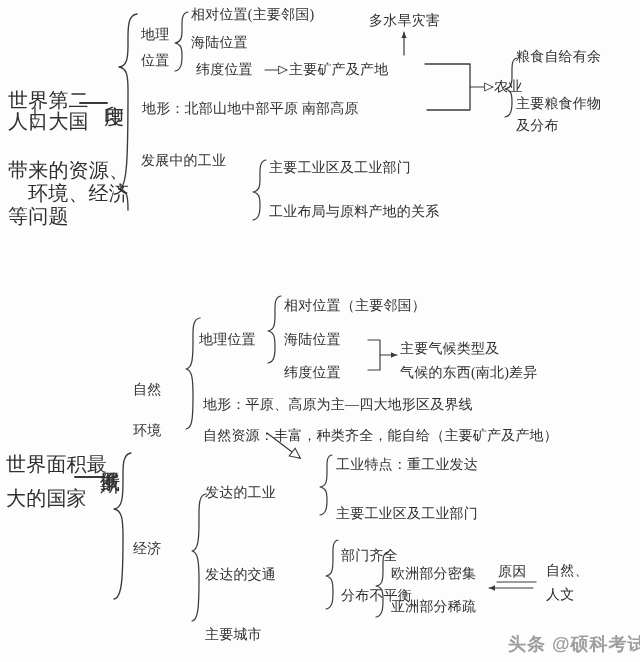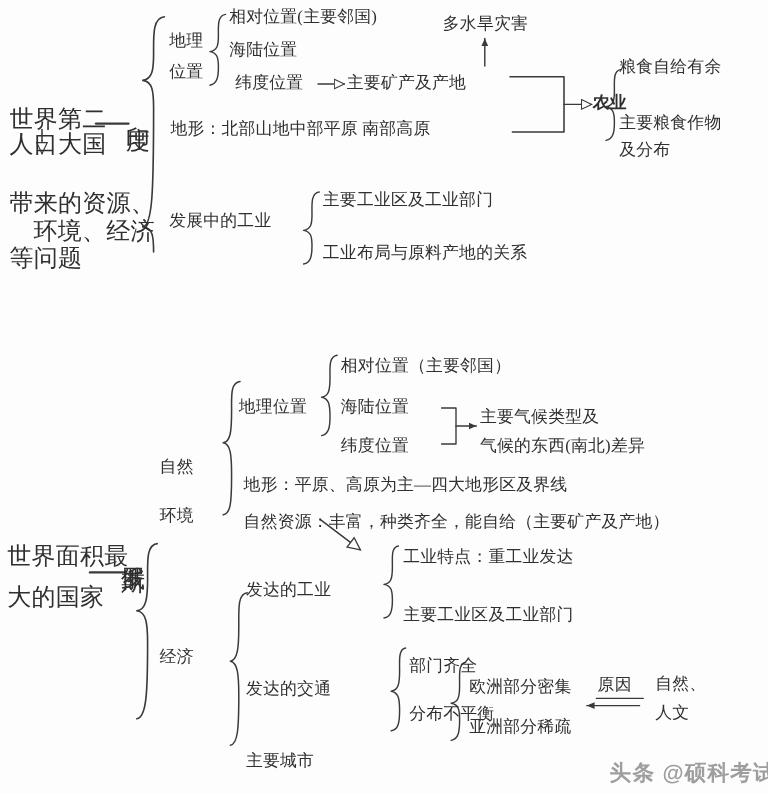--- a/index.html
+++ b/index.html
@@ -158,27 +158,27 @@
   <div class="tx s15" style="left:191px;top:6px;">相对位置(主要邻国)</div>
   <div class="tx s15" style="left:191px;top:34px;">海陆位置</div>
   <div class="tx s15" style="left:196px;top:61px;">纬度位置</div>
 
   <div class="tx s15" style="left:289px;top:61px;">主要矿产及产地</div>
 
   <div class="tx s15" style="left:369px;top:12px;">多水旱灾害</div>
 
   <div class="tx s15" style="left:142px;top:100px;">地形：北部山地中部平原 南部高原</div>
 
-  <div class="tx s15" style="left:494px;top:78px;font-weight:bold;">农业</div>
+  <div class="tx s15" style="left:494px;top:78px;">农业</div>
 
   <div class="tx s15" style="left:516px;top:48px;">粮食自给有余</div>
   <div class="tx s15" style="left:516px;top:95px;">主要粮食作物</div>
   <div class="tx s15" style="left:516px;top:117px;">及分布</div>
 
-  <div class="tx s15" style="left:141px;top:176px;">发展中的工业</div>
+  <div class="tx s15" style="left:141px;top:152px;">发展中的工业</div>
   <div class="tx s15" style="left:269px;top:159px;">主要工业区及工业部门</div>
   <div class="tx s15" style="left:269px;top:203px;">工业布局与原料产地的关系</div>
 
   <div class="tx s16" style="left:6px;top:452px;">世界面积最</div>
   <div class="tx s16" style="left:6px;top:486px;">大的国家</div>
 
   <div class="tx s16 vert" style="left:100px;top:456px;height:68px;">俄罗斯</div>
 
   <div class="tx s15" style="left:133px;top:381px;">自然</div>
   <div class="tx s15" style="left:133px;top:406px;margin-top:16px;">环境</div>

